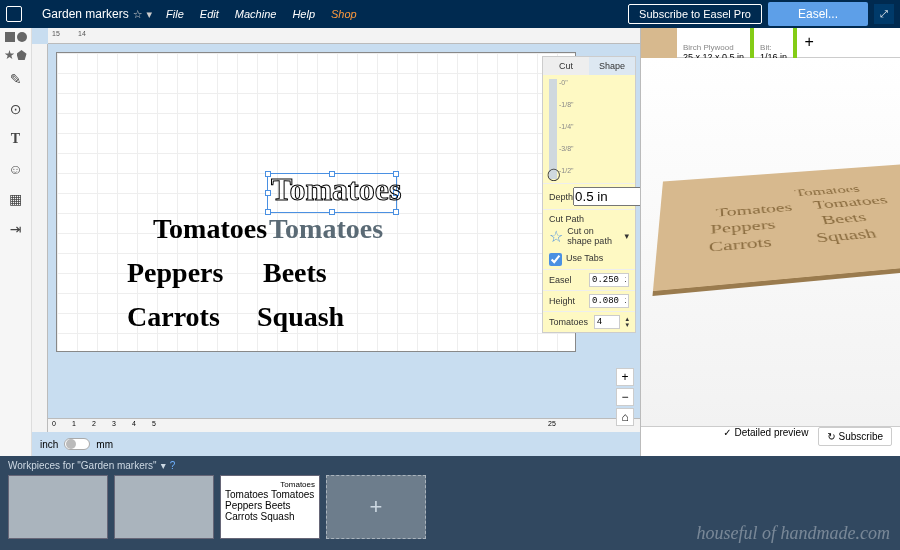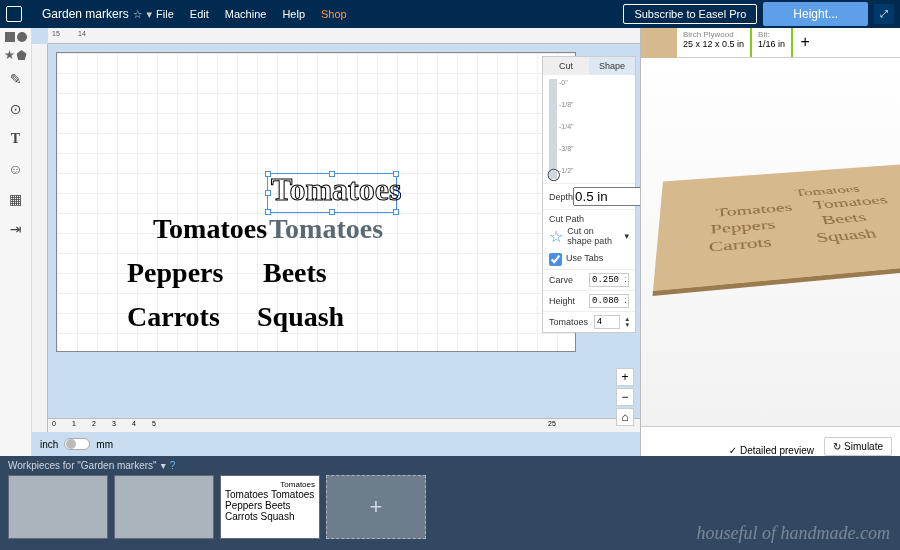--- a/index.html
+++ b/index.html
@@ -4,21 +4,21 @@
 <style>
 * { box-sizing: border-box; margin: 0; padding: 0; font-family: -apple-system, BlinkMacSystemFont, "Segoe UI", Arial, sans-serif; }
 html, body { width: 900px; height: 550px; overflow: hidden; }
 body { display: flex; flex-direction: column; background: #fff; }
 
 
 .header { height: 28px; background: #002a50; color: #fff; display: flex; align-items: center; padding: 0 6px; font-size: 11px; }
 .header .logo-icon { width: 16px; height: 16px; border: 1px solid #fff; border-radius: 2px; margin-right: 8px; }
 .header .title { font-size: 12px; margin-right: 4px; margin-left: 12px; }
 .header .star { color: #ccc; margin-right: 4px; }
-.header .menu { display: flex; gap: 16px; margin-left: 0; }
+.header .menu { display: flex; gap: 16px; margin-left: 10px; font-style: italic; }
 .header .menu span { cursor: pointer; }
 .header .spacer { flex: 1; }
 .header .shop { color: #ff9a3c; }
 .header .sub-btn { border: 1px solid #fff; padding: 3px 10px; border-radius: 2px; margin-right: 6px; cursor: pointer; }
 .header .carve-btn { background: #5d9fe8; padding: 5px 30px; border-radius: 2px; margin-right: 6px; cursor: pointer; font-size: 12px; }
 .header .arrows { width: 20px; height: 20px; background: #003a6a; display:flex;align-items:center;justify-content:center; font-size:10px; cursor:pointer;}
 
 
 .main { flex: 1; display: flex; min-height: 0; }
 
@@ -50,45 +50,45 @@
 .tomatoes-outline{ color:transparent; -webkit-text-stroke:1px #000; }
 .canvas-footer { position:absolute; left:0; right:0; bottom:0; height:24px; background:#c8ddf0; display:flex; align-items:center; font-size:10px; padding:0 8px; gap:6px;}
 .toggle { width:26px;height:12px;border-radius:6px;background:#fff;border:1px solid #aaa;position:relative;}
 .toggle::after{content:"";width:10px;height:10px;background:#bbb;border-radius:50%;position:absolute;left:1px;top:0px;}
 .zoom-ctrl{position:absolute;right:6px;bottom:30px;display:flex;flex-direction:column;gap:2px;}
 .zoom-ctrl div{width:18px;height:18px;background:#fff;border:1px solid #ccc;font-size:12px;text-align:center;line-height:16px;cursor:pointer;}
 .ruler-bottom { position:absolute; left:16px; right:0; bottom:24px; height:14px; background:#f3f3f3; border-top:1px solid #bbb; font-size:7px;}
 .ruler-bottom span{position:absolute;top:1px;}
 
 
-.prop-panel { position:absolute; right:4px; top:28px; width:94px; background:#ffffff; border:1px solid #ccc; font-size:9px; color:#333;}
+.prop-panel { position:absolute; right:4px; top:28px; width:94px; background:#fef9c3; border:1px solid #ccc; font-size:9px; color:#333;}
 .prop-tabs{display:flex;}
 .prop-tab{flex:1;text-align:center;padding:4px;background:#eee;cursor:pointer;}
 .prop-tab.active{background:#dde8f2;}
 .depth-scale{height:100px;position:relative;margin:4px 6px;border-left:8px solid #cfd8de;}
 .depth-scale .tick{position:absolute;left:2px;font-size:7px;color:#888;}
 .depth-row, .field-row{display:flex;align-items:center;justify-content:space-between;padding:3px 6px;border-top:1px solid #eee;}
 .field-row input{width:40px;font-size:9px;border:1px solid #ccc;padding:1px 2px;font-family:Liberation Mono, monospace;}
 .cutpath{padding:4px 6px;border-top:1px solid #eee;}
 .cutpath .star-icon{color:#4a90e2;font-size:16px;}
 .check{display:flex;gap:4px;padding:3px 6px;}
 .check input{accent-color:#4a90e2;}
 
 
 .preview { width: 260px; background:#fff; border-left:1px solid #bbb; position:relative; display:flex;flex-direction:column;}
 .preview-header{height:30px;display:flex;border-bottom:1px solid #ccc;font-size:9px;}
 .mat-swatch{width:36px;height:30px;background:#d7b98e;}
-.mat-info, .bit-info{padding:2px 6px;border-right:2px solid #84cc16;}
+.mat-info, .bit-info{padding:15px 6px;border-right:4px solid #84cc16;}
 .mat-info .lbl, .bit-info .lbl{color:#888;font-size:8px;}
 .plus-bit{width:24px;text-align:center;font-size:16px;line-height:28px;cursor:pointer;}
 .cut-settings{flex:1;text-align:center;line-height:30px;cursor:pointer;}
 .preview-3d{flex:1;background:linear-gradient(#fff,#f2f2f2);position:relative;overflow:hidden;}
 .board{position:absolute;left:20px;top:70px;width:280px;height:180px;background:#d7b98e;transform:perspective(600px) rotateX(55deg) rotateZ(-8deg);box-shadow:0 6px 0 #9a7b4e;}
 .board .eng{position:absolute;font-family:"Brush Script MT",cursive;color:#8a6c3f;}
-.preview-footer{height:30px;display:flex;align-items:flex-end;justify-content:flex-end;gap:10px;font-size:10px;padding:0 8px;border-top:1px solid #ccc;}
+.preview-footer{height:30px;display:flex;align-items:flex-start;justify-content:flex-end;gap:10px;font-size:10px;padding:0 8px;border-top:1px solid #ccc;}
 .sim-btn{border:1px solid #ccc;padding:3px 8px;border-radius:2px;cursor:pointer;}
 
 
 .workbar { height: 94px; background:#314860; color:#fff; padding:4px 8px;}
 .workbar .label{font-size:10px;color:#cdd8e2;margin-bottom:4px;display:flex;align-items:center;gap:4px;}
 .work-thumbs{display:flex;gap:6px;}
 .thumb{width:100px;height:64px;background:#aab4bd;border:1px solid #667;cursor:pointer;}
 .thumb.active{background:#fff;position:relative;font-family:"Brush Script MT",cursive;font-size:10px;color:#000;padding:4px;}
 .thumb.add{background:#6d7d8c;border:1px dashed #aab4bd;display:flex;align-items:center;justify-content:center;font-size:22px;color:#cdd8e2;}
 .watermark{position:absolute;right:10px;bottom:6px;font-family:"Brush Script MT",cursive;color:rgba(255,255,255,.35);font-size:18px;font-style:italic;}
@@ -103,21 +103,21 @@
   <span class="star">▾</span>
   <div class="menu">
     <span>File</span>
     <span>Edit</span>
     <span>Machine</span>
     <span>Help</span>
     <span class="shop">Shop</span>
   </div>
   <div class="spacer"></div>
   <div class="sub-btn">Subscribe to Easel Pro</div>
-  <div class="carve-btn">Height...</div>
+  <div class="carve-btn">Easel...</div>
   <div class="arrows">⤢</div>
 </div>
 
 <div class="main">
 
   <div class="toolbar">
     <div class="tool-row">
         <div class="shape-mini"></div>
         <div class="shape-mini circle"></div>
       </div>
@@ -193,21 +193,21 @@
           <span class="star-icon">☆</span>
           <span style="flex:1;">Cut on shape path</span>
           <span>▾</span>
         </div>
       </div>
       <div class="check">
           <input type="checkbox" checked="" style="">
           <span>Use Tabs</span>
         </div>
       <div class="field-row">
-          <span>Carve</span>
+          <span>Easel</span>
           <input value="0.250 in" style="">
         </div>
       <div class="field-row">
           <span>Height</span>
           <input value="0.080 in" style="">
         </div>
       <div class="field-row">
           <span>Tomatoes</span>
           <input style="width: 26px;" value="4">
           <span style="font-size:7px;line-height:6px;">▴<br>▾</span>
@@ -256,21 +256,21 @@
         <span class="eng" style="left:56px;top:58px;font-size:20px;">Tomatoes</span>
         <span class="eng" style="left:156px;top:58px;font-size:20px;">Tomatoes</span>
         <span class="eng" style="left:50px;top:86px;font-size:20px;">Peppers</span>
         <span class="eng" style="left:160px;top:86px;font-size:20px;">Beets</span>
         <span class="eng" style="left:48px;top:114px;font-size:20px;">Carrots</span>
         <span class="eng" style="left:150px;top:114px;font-size:20px;">Squash</span>
       </div>
     </div>
     <div class="preview-footer">
       <span>✓ <span>Detailed preview</span></span>
-      <span class="sim-btn">↻ <span>Simulate</span></span>
+      <span class="sim-btn">↻ <span>Subscribe</span></span>
     </div>
   </div>
 </div>
 
 <div class="workbar">
   <div class="label">
     <span>Workpieces for "Garden markers"</span>
     <span>▾</span>
     <span style="color:#6fb1ff;">?</span>
   </div>

